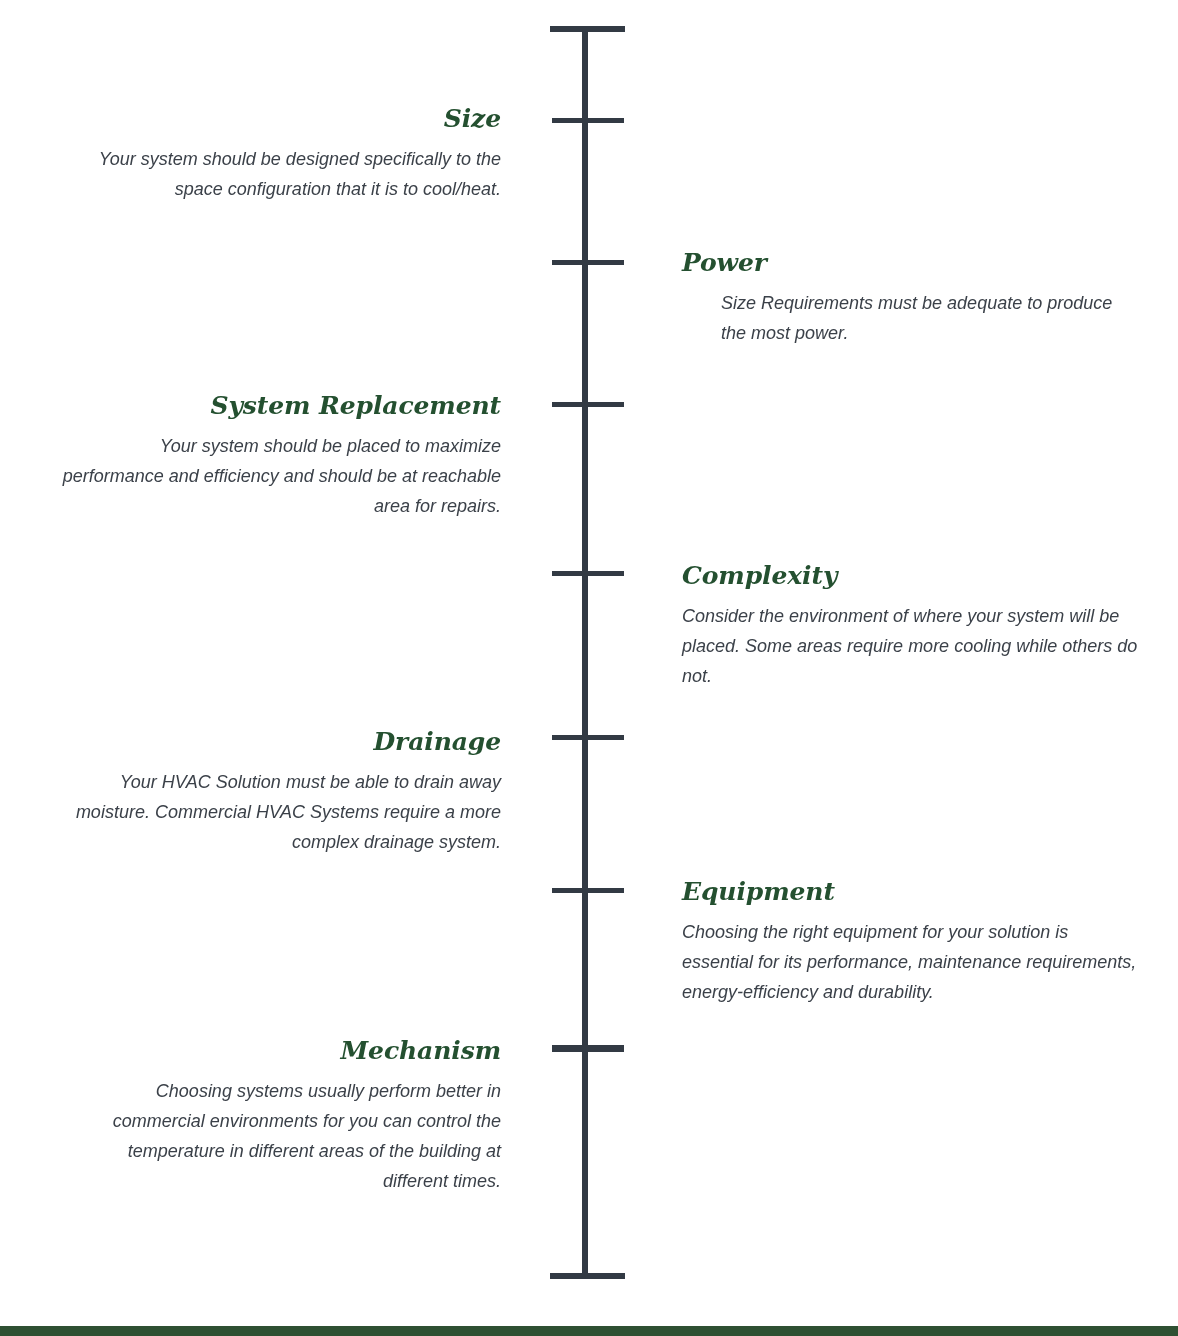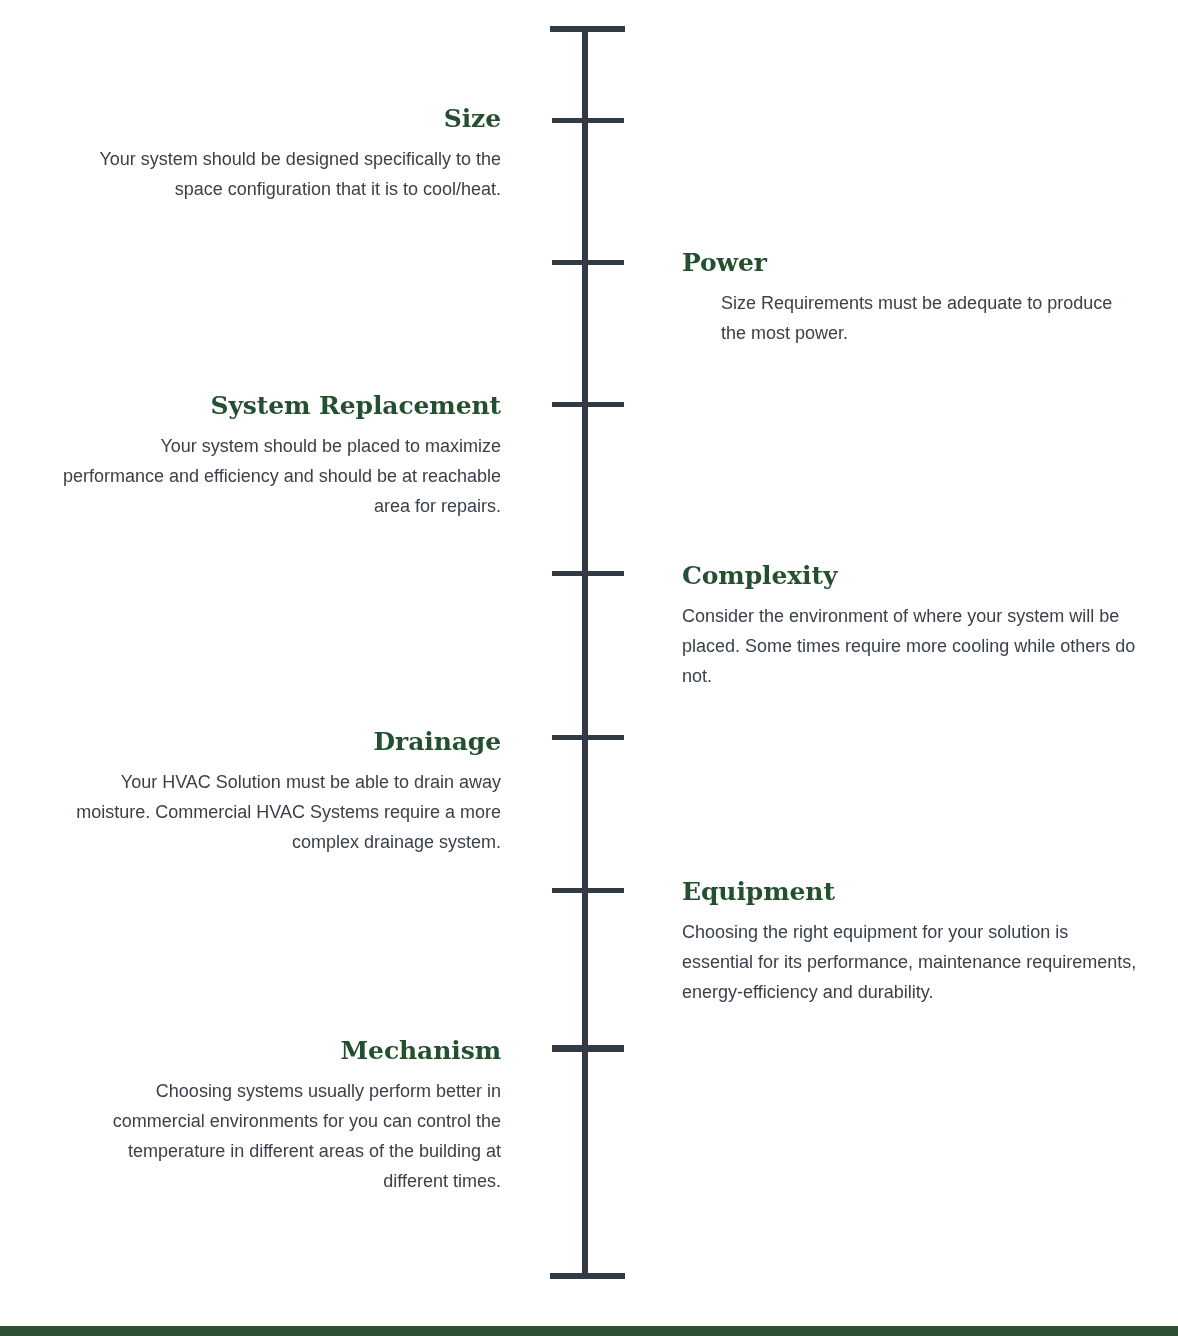--- a/index.html
+++ b/index.html
@@ -39,20 +39,21 @@
     width: 75px;
     height: 6px;
     background: #323a44;
   }
   #cap-top  { top: 26px; }
   #cap-bot  { top: 1273px; }
 
   
   .entry {
     position: absolute;
+    font-style: italic;
   }
   .entry.left {
     left: 60px;
     width: 441px;
     text-align: right;
   }
   .entry.right {
     left: 682px;
     width: 460px;
     text-align: left;
@@ -112,21 +113,21 @@
   <p style="color: rgb(59, 65, 73); margin-left: 39px;">Size Requirements must be adequate to produce the most power.</p>
 </div>
 
 <div class="entry left" style="top:393px">
   <h3 style="color: rgb(36, 80, 48);">System Replacement</h3>
   <p style="color: rgb(59, 65, 73);">Your system should be placed to maximize performance and efficiency and should be at reachable area for repairs.</p>
 </div>
 
 <div class="entry right" style="top:563px">
   <h3 style="color: rgb(36, 80, 48);">Complexity</h3>
-  <p style="color: rgb(59, 65, 73);">Consider the environment of where your system will be placed. Some times require more cooling while others do not.</p>
+  <p style="color: rgb(59, 65, 73);">Consider the environment of where your system will be placed. Some areas require more cooling while others do not.</p>
 </div>
 
 <div class="entry left" style="top:729px">
   <h3 style="color: rgb(36, 80, 48);">Drainage</h3>
   <p style="color: rgb(59, 65, 73);">Your HVAC Solution must be able to drain away moisture. Commercial HVAC Systems require a more complex drainage system.</p>
 </div>
 
 <div class="entry right" style="top:879px">
   <h3 style="color: rgb(36, 80, 48);">Equipment</h3>
   <p style="color: rgb(59, 65, 73);">Choosing the right equipment for your solution is essential for its performance, maintenance requirements, energy-efficiency and durability.</p>

